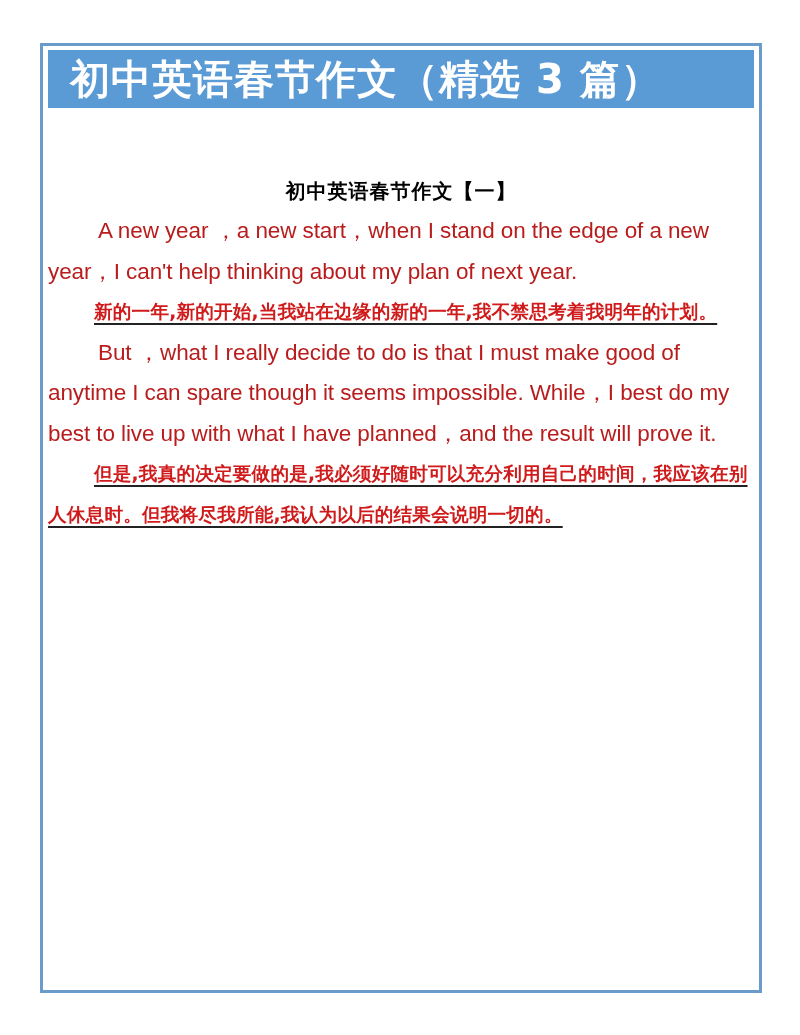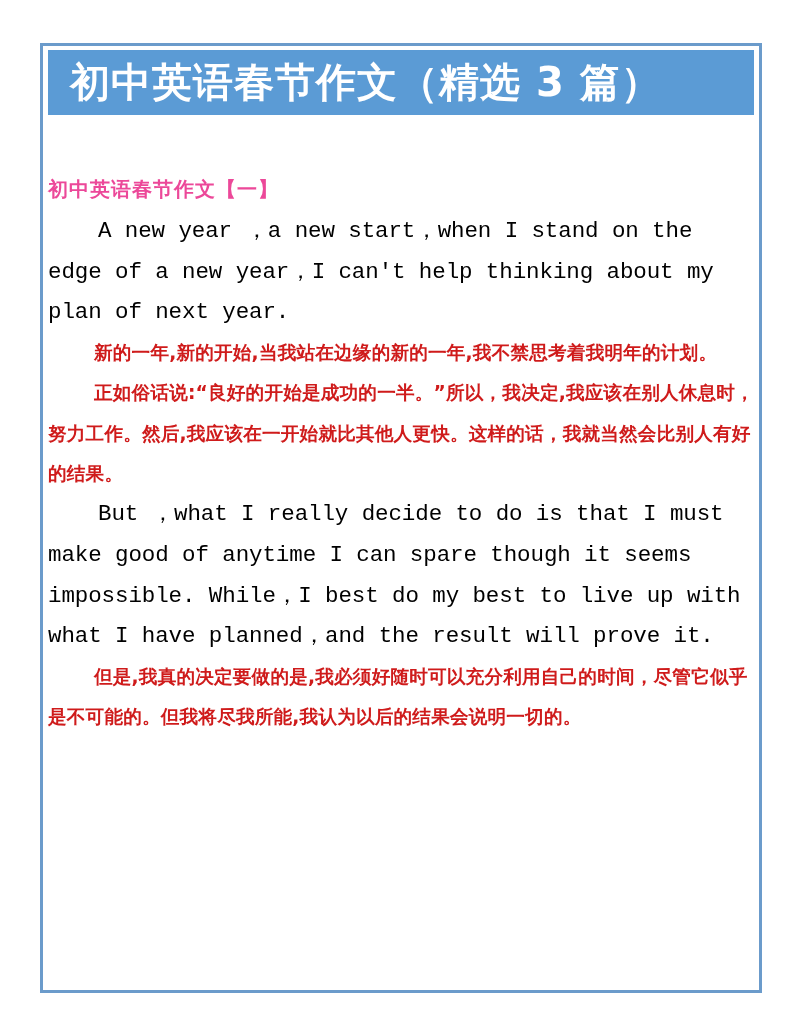--- a/index.html
+++ b/index.html
@@ -22,87 +22,87 @@
       height: 944px;
       border: 3px solid #6b9bcb;
       background: #ffffff;
       box-sizing: content-box;
     }
     .header {
       position: absolute;
       left: 5px;
       top: 4px;
       width: 706px;
-      height: 65px;
+      height: 58px;
       background: #5b9bd5;
       display: flex;
       align-items: center;
     }
     .header-title {
       color: #ffffff;
       font-family: "DejaVu Sans", sans-serif;
       font-weight: bold;
       font-size: 40px;
       letter-spacing: 1px;
       margin-left: 22px;
       white-space: nowrap;
     }
     .content {
       position: absolute;
       left: 5px;
       top: 125px;
       width: 706px;
     }
     .subtitle {
-      text-align: left;
-      color: #ec4899;
-      font-family: Liberation Mono, monospace;
+      text-align: center;
+      color: #000000;
+      font-family: Liberation Sans, sans-serif;
       font-weight: bold;
       font-size: 20px;
       height: 40px;
       line-height: 40px;
       letter-spacing: 1px;
     }
     .en {
-      font-family: Liberation Mono, monospace;
+      font-family: Liberation Sans, sans-serif;
       font-size: 22.5px;
       line-height: 40.6px;
-      color: #000000;
+      color: #b91c1c;
       text-indent: 50px;
       margin: 0;
       letter-spacing: -0.1px;
     }
     .zh {
       font-family: "DejaVu Sans", sans-serif;
       font-weight: bold;
       font-size: 18.6px;
       line-height: 40.4px;
       color: #cf1b1b;
       text-indent: 46px;
       margin: 0;
       letter-spacing: 0.2px;
     }
     .zh span.ul {
+      text-decoration: underline;
       text-decoration-color: #222222;
       text-decoration-thickness: 2px;
       text-underline-offset: 5px;
     }
   </style>
 </head>
 <body>
 
 <div class="frame">
   <div class="header">
     <div class="header-title">初中英语春节作文（精选 3 篇）</div>
   </div>
 
   <div class="content">
     <div class="subtitle">初中英语春节作文【一】</div>
 
     <p class="en">A new year ，a new start，when I stand on the edge of a new year，I can't help thinking about my plan of next year.</p>
     <p class="zh"><span class="ul">新的一年,新的开始,当我站在边缘的新的一年,我不禁思考着我明年的计划。</span></p>
 
-    <p class="zh"><span class="ul">正如俗话说:“良好的开始是成功的一半。”所以，我决定,我应该在别人休息时，努力工作。然后,我应该在一开始就比其他人更快。这样的话，我就当然会比别人有好的结果。</span></p>
 
     <p class="en">But ，what I really decide to do is that I must make good of anytime I can spare though it seems impossible. While，I best do my best to live up with what I have planned，and the result will prove it.</p>
-    <p class="zh"><span class="ul">但是,我真的决定要做的是,我必须好随时可以充分利用自己的时间，尽管它似乎是不可能的。但我将尽我所能,我认为以后的结果会说明一切的。</span></p>
+    <p class="zh"><span class="ul">但是,我真的决定要做的是,我必须好随时可以充分利用自己的时间，我应该在别人休息时。但我将尽我所能,我认为以后的结果会说明一切的。</span></p>
   </div>
 </div>
 
 </body></html>

